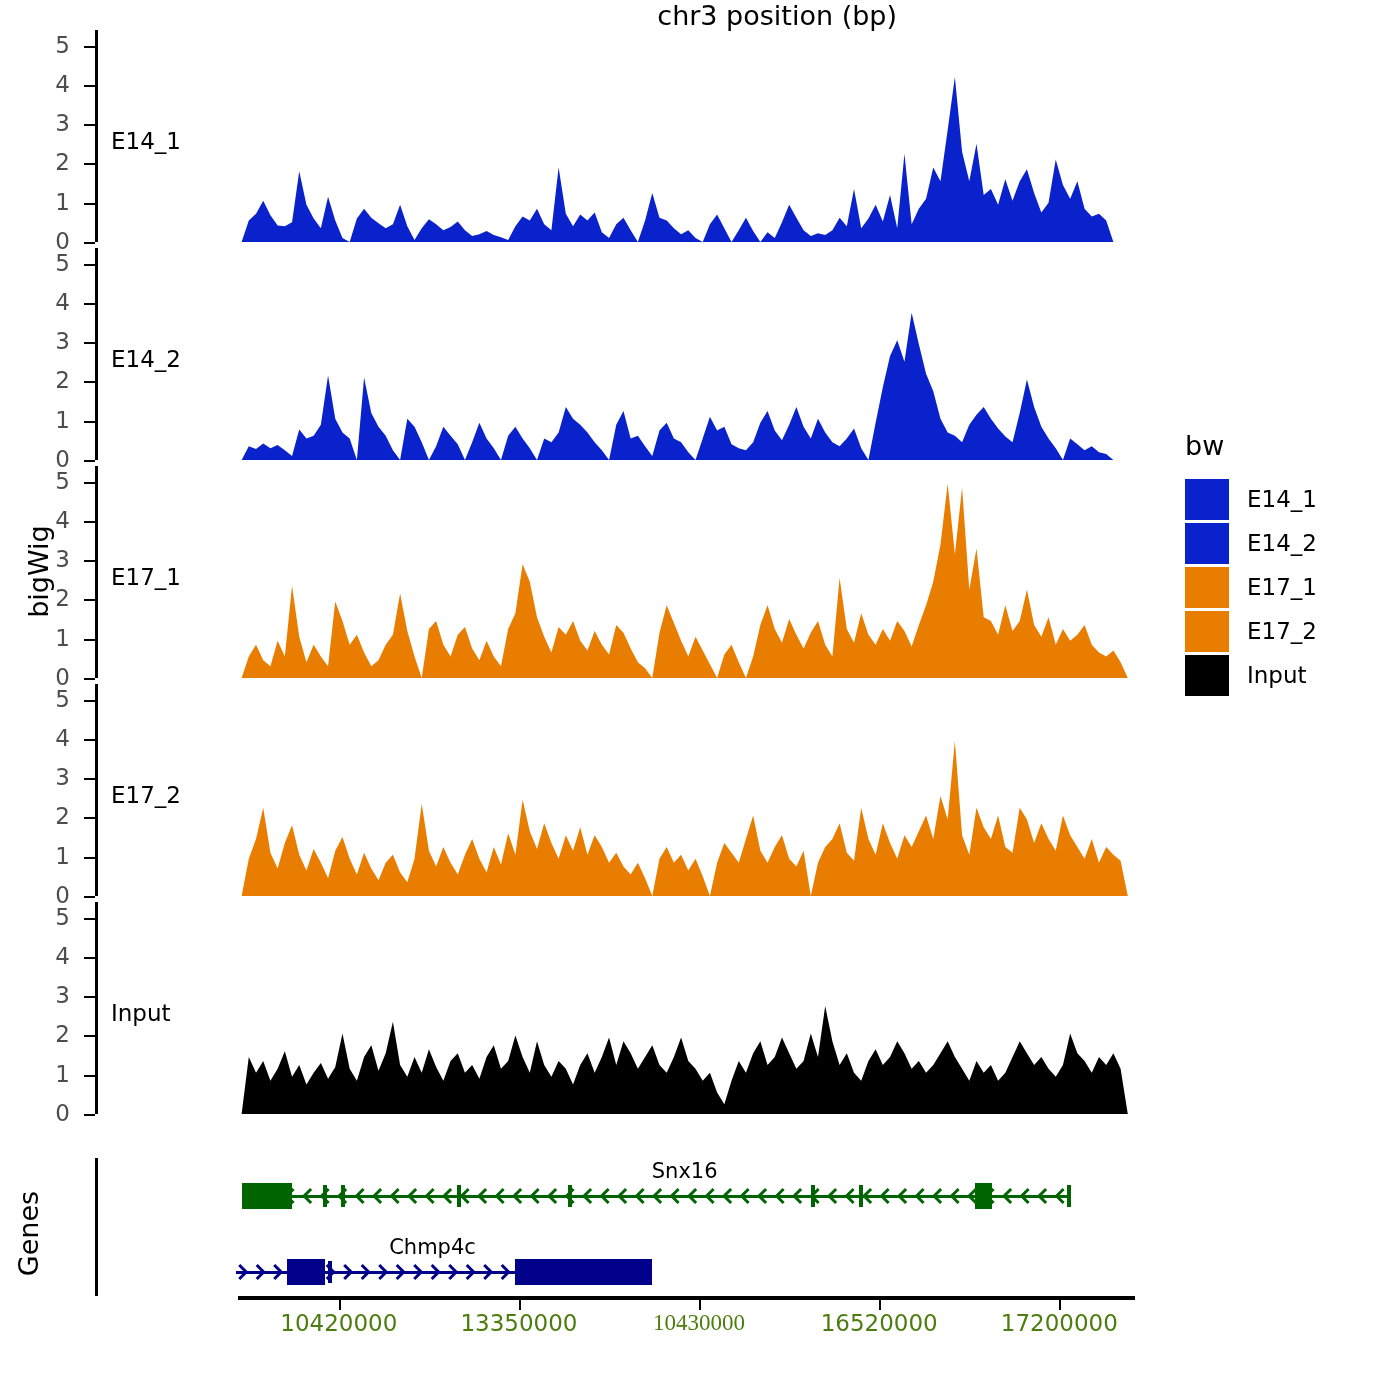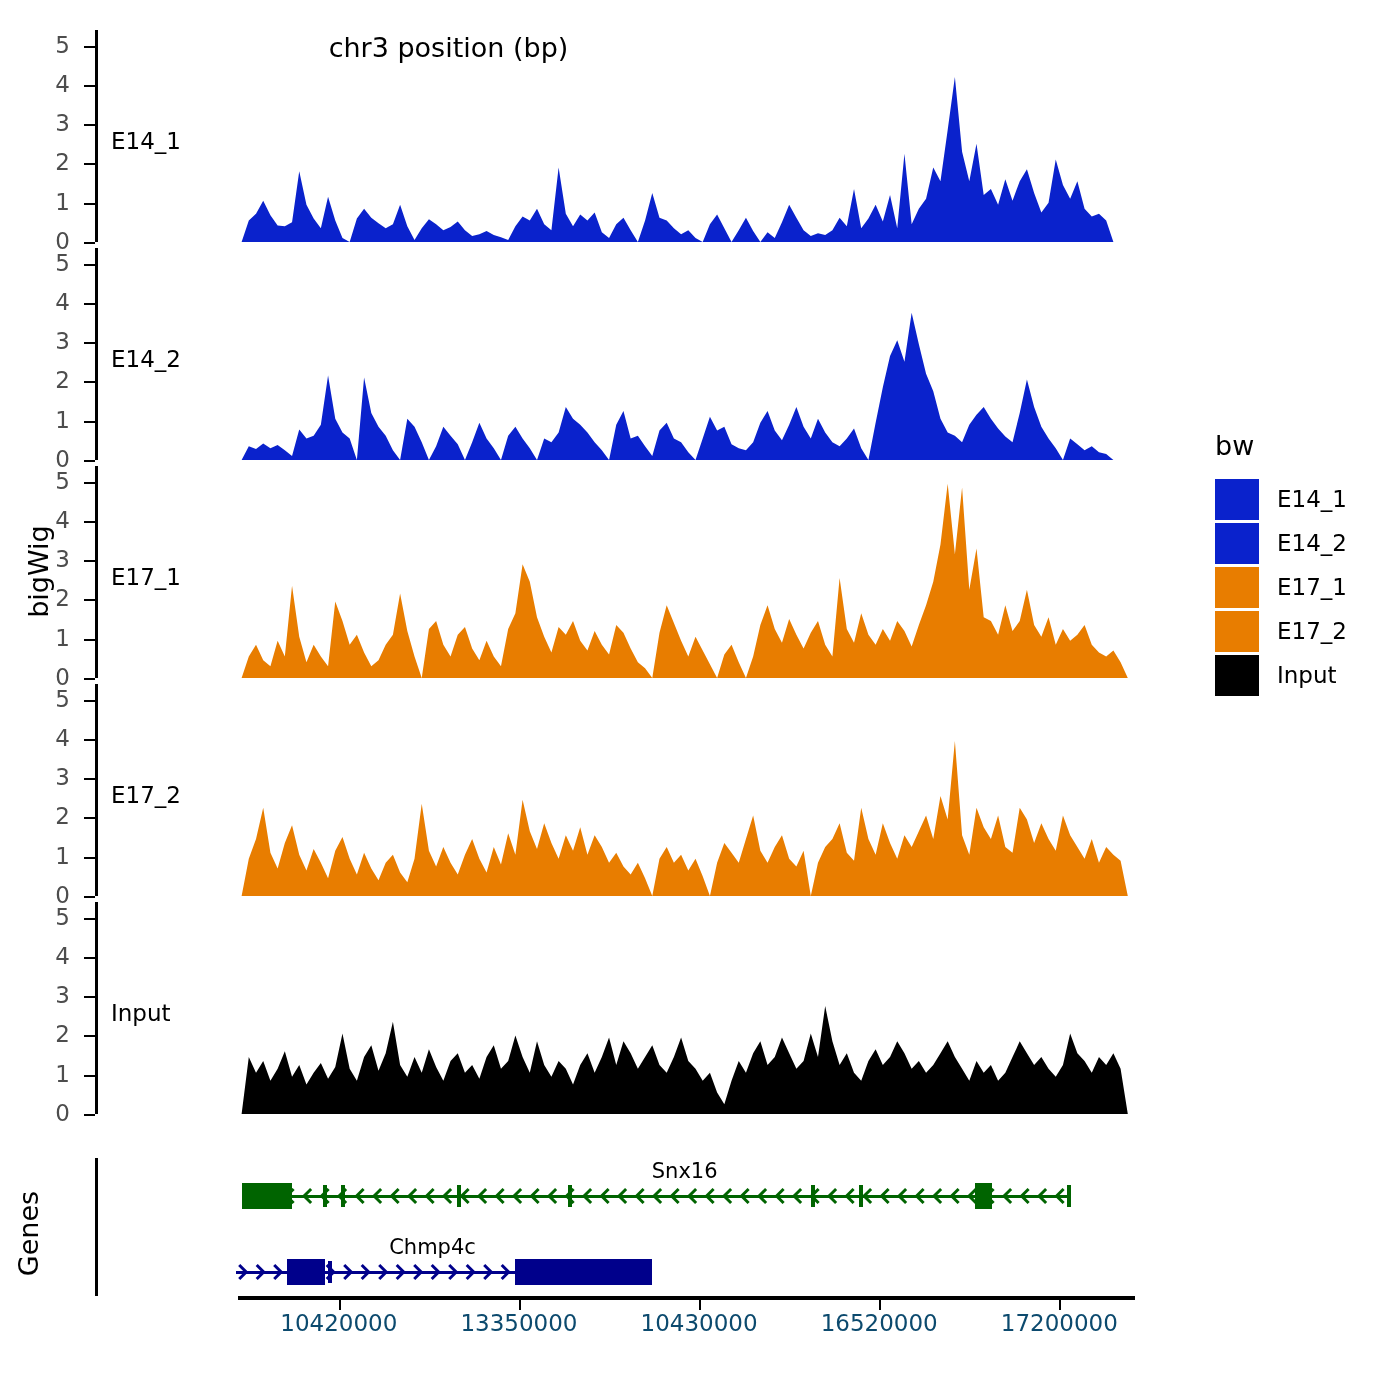--- a/index.html
+++ b/index.html
@@ -25,21 +25,21 @@
     transform-origin:center center;
   }
   #genes-title{
     left:-47px; top:1218px;
     width:150px; text-align:center;
     transform:rotate(-90deg);
     transform-origin:center center;
   }
   #xaxis-title{
     left:238px; top:1338px; width:897px;
-    text-align:center; font-size:27px;margin-top:32px;
+    text-align:right; font-size:27px;
   }
 
   .panel{position:absolute;left:0;}
   .panel-axis{
     position:absolute;
     width:3px;background:#000;
     left:95px;
   }
   .ytick{
     position:absolute;left:84px;
@@ -66,27 +66,27 @@
   #xaxis-line{
     position:absolute;left:238px;top:1296px;
     width:897px;height:4px;background:#000;
   }
   .xtick{
     position:absolute;top:1300px;
     width:2px;height:10px;background:#000;
   }
   .xtick-label{
     position:absolute;top:1310px;
-    font-size:23px;color:#0c4a6e;
+    font-size:23px;color:#4d7c0f;
     text-align:center;width:200px;
     transform:translateX(-100px);
   }
 
   
-  #legend{position:absolute;left:1215px;top:430px;}
+  #legend{position:absolute;left:1185px;top:430px;}
   #legend-title{
     font-size:27px;color:#000;margin-bottom:16px;
   }
   .legend-row{
     display:flex;align-items:center;
     height:44px;
   }
   .legend-swatch{
     width:44px;height:41px;
     margin-right:18px;
@@ -314,21 +314,21 @@
       </div>
     </div>
 
   <div id="xaxis-line"></div>
   <div id="xticks">
       <div class="xtick" style="left: 338.867px;"></div>
       <div class="xtick-label" style="left: 338.867px;">10420000</div>
       <div class="xtick" style="left: 518.988px;"></div>
       <div class="xtick-label" style="left: 518.988px;">13350000</div>
       <div class="xtick" style="left: 699.108px;"></div>
-      <div class="xtick-label" style="left: 699.108px;">10430000</div>
+      <div class="xtick-label" style="left: 699.108px; font-family: Liberation Serif, serif;">10430000</div>
       <div class="xtick" style="left: 879.229px;"></div>
       <div class="xtick-label" style="left: 879.229px;">16520000</div>
       <div class="xtick" style="left: 1059.35px;"></div>
       <div class="xtick-label" style="left: 1059.35px;">17200000</div>
     </div>
   <div id="xaxis-title">chr3 position (bp)</div>
 
   <div id="legend">
     <div id="legend-title">bw</div>
     <div id="legend-items">

